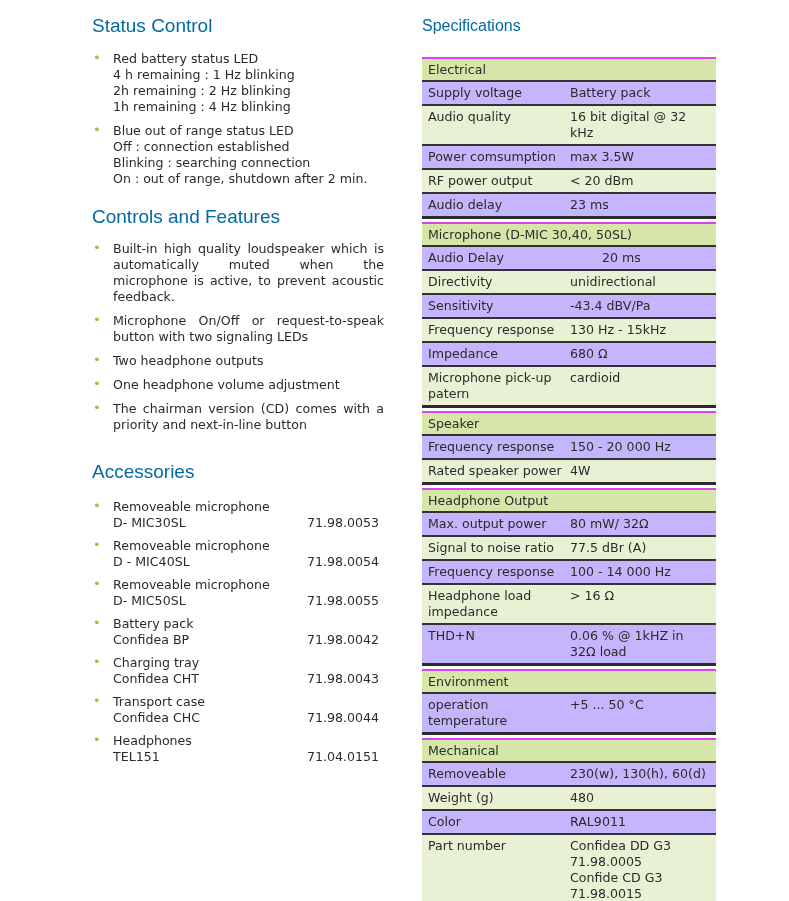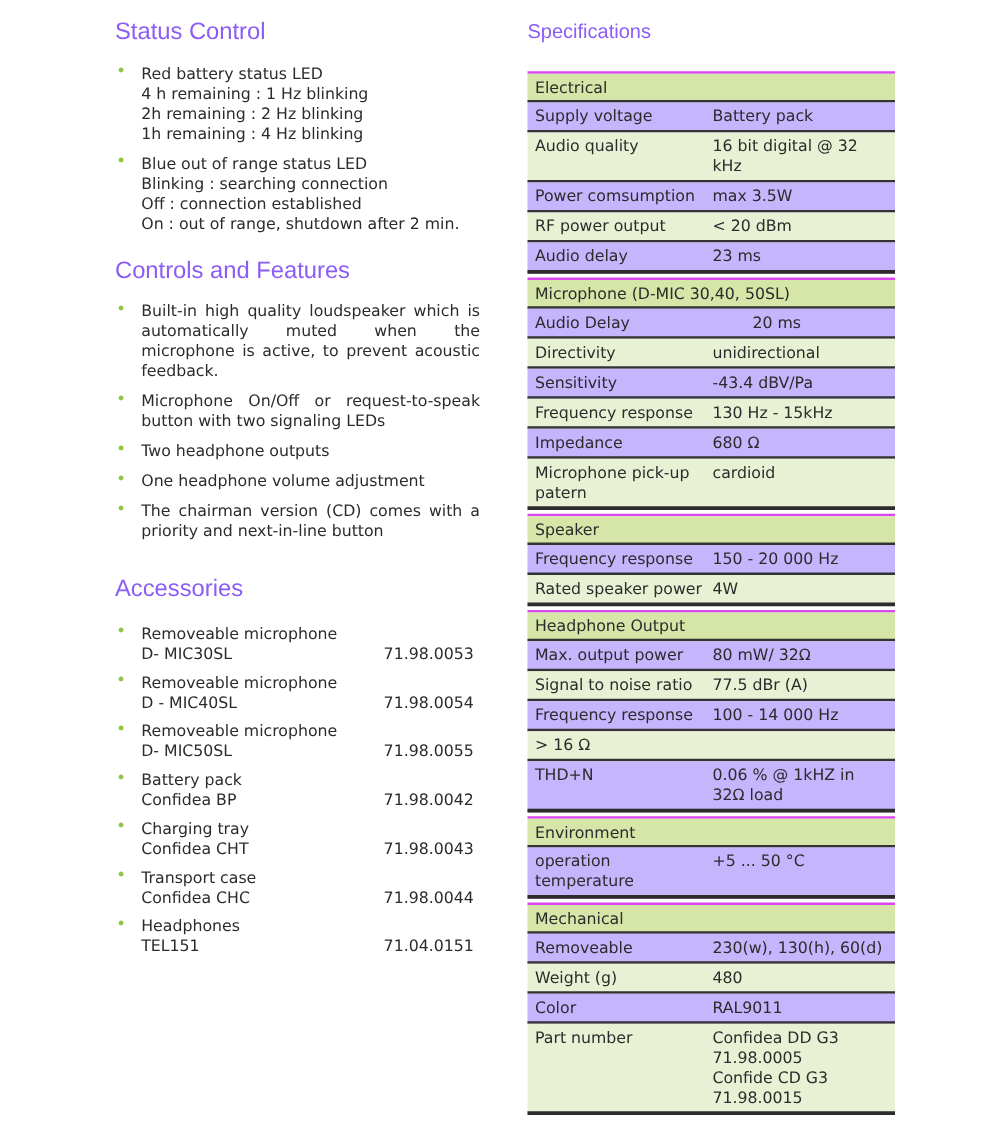--- a/index.html
+++ b/index.html
@@ -1,20 +1,20 @@
 <!DOCTYPE html>
 <html><head>
 <meta charset="utf-8">
 <style>
   html, body { margin: 0; padding: 0; background: #ffffff; }
   body { width: 789px; height: 901px; position: relative; overflow: hidden;
          font-family: "DejaVu Sans", sans-serif; color: #2b2b2b; }
   .left { position: absolute; left: 92px; top: 14px; width: 300px; }
   .right { position: absolute; left: 422px; top: 14px; width: 294px; }
-  h2 { font-family: "Liberation Sans", sans-serif; font-weight: normal; color: #8b5cf6;
+  h2 { font-family: "Liberation Sans", sans-serif; font-weight: normal; color: #0369a1;
        font-size: 19px; margin: 0; line-height: 24px; }
   .sec { margin-bottom: 0; }
   ul.bl { list-style: none; margin: 0; padding: 0; }
   ul.bl li { position: relative; padding-left: 21px; font-size: 12.6px; line-height: 16px; }
   ul.bl li .dot { position: absolute; left: 1px; top: -1px; color: #8dc63f; font-size: 13px; }
   .status h2 { margin-bottom: 13px; }
   .status li { margin-bottom: 8px; }
   .controls { margin-top: 18px; }
   .controls h2 { margin-bottom: 12px; }
   .controls li { margin-bottom: 8px; text-align: justify; width: 271px; }
@@ -45,22 +45,22 @@
         <li>
           <span class="dot">•</span>
           <span class="line">Red battery status LED</span>
           <span class="line">4 h remaining : 1 Hz blinking</span>
           <span class="line">2h remaining : 2 Hz blinking</span>
           <span class="line">1h remaining : 4 Hz blinking</span>
         </li>
         <li>
           <span class="dot">•</span>
           <span class="line">Blue out of range status LED</span>
+          <span class="line">Off : connection established</span>
           <span class="line">Blinking : searching connection</span>
-          <span class="line">Off : connection established</span>
           <span class="line">On : out of range, shutdown after 2 min.</span>
         </li>
       </ul>
   </div>
   <div class="sec controls">
     <h2>Controls and Features</h2>
     <ul class="bl" id="controls-list">
         <li><span class="dot">•</span><span>Built-in high quality loudspeaker which is automatically muted when the microphone is active, to prevent acoustic feedback.</span></li>
         <li><span class="dot">•</span><span>Microphone On/Off or request-to-speak button with two signaling LEDs</span></li>
         <li><span class="dot">•</span><span>Two headphone outputs</span></li>
@@ -203,20 +203,21 @@
         </div>
         <div class="row data">
           <div class="k">Signal to noise ratio</div>
           <div class="v" style="white-space: pre-line;">77.5 dBr (A)</div>
         </div>
         <div class="row data">
           <div class="k">Frequency response</div>
           <div class="v" style="white-space: pre-line;">100 - 14 000 Hz</div>
         </div>
         <div class="row data">
+          <div class="k">Headphone load impedance</div>
           <div class="v" style="white-space: pre-line;">&gt; 16 Ω</div>
         </div>
         <div class="row data last">
           <div class="k">THD+N</div>
           <div class="v" style="white-space: pre-line;">0.06 % @ 1kHZ in 32Ω load</div>
         </div>
       </div>
       <div class="spec-sec">
         <div class="row head">Environment</div>
         <div class="row data last">

